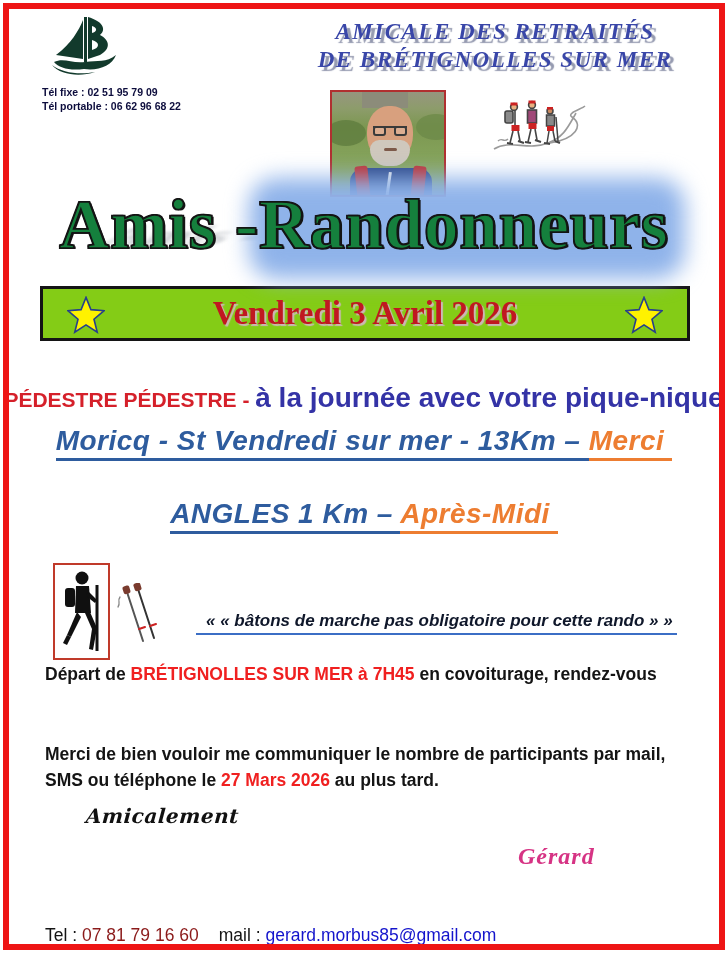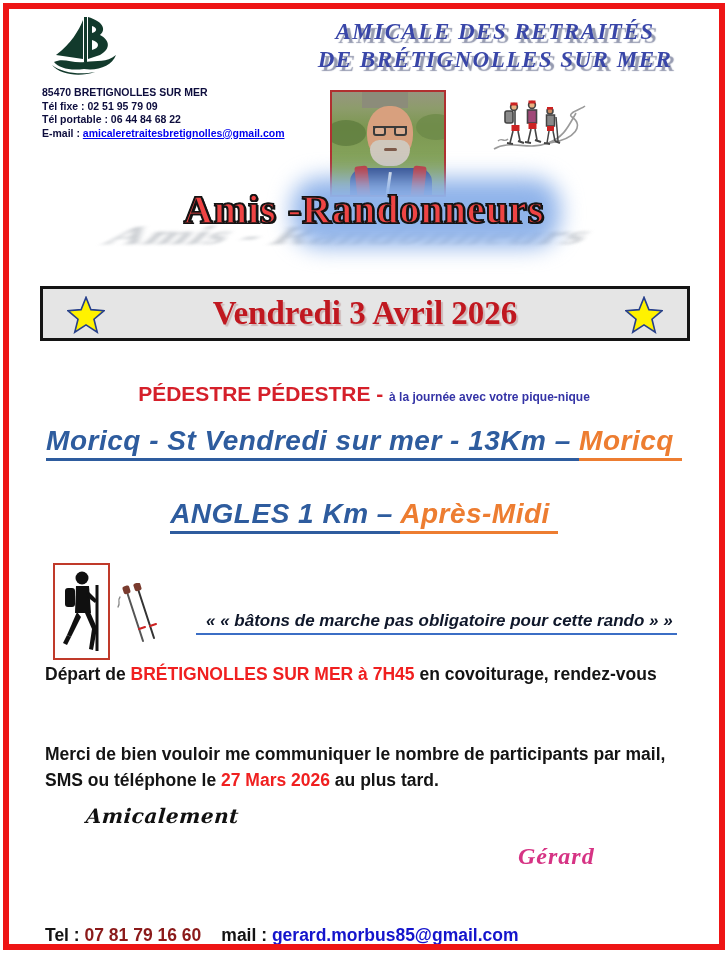--- a/index.html
+++ b/index.html
@@ -31,39 +31,39 @@
   .photo .shirt { position:absolute; left:18px; top:76px; width:82px; height:31px; border-radius:14px 14px 0 0; background:#2e4a8a; }
   .photo .strap { position:absolute; top:74px; width:13px; height:34px; background:#c03030; border-radius:3px; }
   .photo .cord { position:absolute; left:55px; top:80px; width:3px; height:27px; background:#e8e8e8; transform:rotate(8deg); }
 
   
   .main-title-wrap { left:0; top:186px; width:728px; height:96px; text-align:center; }
   .title-ghost { position:absolute; left:50%; top:0; transform:translate(-53%,20px) scaleY(0.5) skewX(-28deg);
     font-family:"Liberation Serif", serif; font-weight:bold; font-size:52px; letter-spacing:1px;
     color:#9aa0a8; opacity:.55; filter:blur(3px); white-space:nowrap; z-index:0; }
   .main-title { position:relative; z-index:1; font-family:"Liberation Serif", serif; font-weight:bold;
-    font-size:40px; letter-spacing:1px; color:#ef4444; white-space:nowrap;
+    font-size:69px; letter-spacing:1px; color:#15803d; white-space:nowrap;
     -webkit-text-stroke:1.5px #141414;
     text-shadow:2px 1px 0 #141414,-1px 1px 0 #141414,1px -1px 0 #141414,-1px -1px 0 #141414; }
   .main-title .w { position:relative; display:inline-block; }
   .main-title .w2::before { content:""; position:absolute; inset:-8px -16px -14px -10px;
     background:#8fb3ea; border-radius:28px; filter:blur(11px); z-index:-1; }
 
   
-  .date-box { left:40px; top:286px; width:650px; height:55px; border:3px solid #141414; background:#e5e5e5; }
+  .date-box { left:40px; top:286px; width:650px; height:55px; border:3px solid #141414; background:#84cc16; }
   .date-text { width:100%; text-align:center; line-height:49px;
     font-family:"Liberation Serif", serif; font-weight:bold; font-size:33px;
     color:#c01820; text-shadow:2px 2px 1px #cdb7b7; }
   .star { position:absolute; top:7px; width:38px; height:38px; }
   .star.l { left:24px; } .star.r { right:24px; }
 
   
   .type-line { left:0; top:382px; width:728px; text-align:center; font-weight:bold; }
   .type-red { font-size:21px; color:#d5202a; }
-  .type-blue { font-size:12px; color:#3433a6; }
+  .type-blue { font-size:28px; color:#3433a6; }
 
   .route { left:0; width:728px; text-align:center; font-weight:bold; font-style:italic;
     font-size:28px; letter-spacing:0.5px; }
   .route1 { top:425px; } .route2 { top:498px; }
   .route .blue { color:#2e5c9e; border-bottom:3px solid #2e5c9e; padding-bottom:2px; }
   .route .orange { color:#ed7d31; border-bottom:3px solid #ed7d31; padding-bottom:2px; padding-right:8px; }
 
   .hiker-box { left:53px; top:563px; width:57px; height:97px; border:2px solid #c03a2a;
     display:flex; align-items:center; justify-content:center; }
   .poles-svg { left:112px; top:583px; }
@@ -72,21 +72,21 @@
 
   .para { left:45px; width:645px; font-weight:bold; font-size:17.5px; line-height:25.5px; color:#141414; }
   .para .red { color:#f02020; }
   .depart { top:662px; } .merci { top:742px; }
 
   .closing { left:86px; top:804px; font-family:"DejaVu Serif", serif; font-style:italic;
     font-weight:bold; font-size:20px; color:#111; transform:skewX(-4deg); letter-spacing:0.5px; }
   .sign-name { left:518px; top:843px; font-family:"Liberation Serif", serif; font-style:italic;
     font-weight:600; font-size:24px; color:#d63384; letter-spacing:1px; }
 
-  .footer-line { left:45px; top:925px; font-weight:bold; font-size:17.5px; color:#141414; }
+  .footer-line { left:45px; top:925px; font-weight:normal; font-size:17.5px; color:#141414; }
   .footer-line .tel-num { color:#8b1a1a; }
   .footer-line .mail-label { margin-left:20px; }
   .footer-line .mail-link { color:#1414cc; border-bottom:2px solid #1414cc; padding-bottom:1px; }
 </style>
 </head>
 <body>
 
 <div class="frame"></div>
 
 <svg class="abs" style="left:50px; top:14px;" width="70" height="62" viewBox="0 0 70 62">
@@ -98,26 +98,22 @@
     <path d="M2,51 C12,59 30,61 45,58 C30,63 10,61 2,51 Z"></path>
   </g>
 </svg>
 
 <div class="abs org-title">
   <div>AMICALE DES RETRAITÉS</div>
   <div>DE BRÉTIGNOLLES SUR MER</div>
 </div>
 
 <div class="abs contact">
-  <div>85470 BRETIGNOLLES SUR MER</div>
   <div>Tél fixe : 02 51 95 79 09</div>
-  <div>Tél portable : 06 44 84 68 22</div>
-  <div>
-    <span>E-mail : </span><span class="email-link">amicaleretraitesbretignolles@gmail.com</span>
-  </div>
+  <div>Tél portable : 06 62 96 68 22</div>
 </div>
 
 <div class="abs photo">
   <div class="bg"></div>
   <div class="bush" style="left:-6px; top:28px;"></div>
   <div class="bush" style="left:84px; top:22px; background:#6d8a48;"></div>
   <div class="abs" style="left:30px; top:0; width:46px; height:16px; background:#8c8c7a;"></div>
   <div class="shirt"></div>
   <div class="strap" style="left:24px; transform:rotate(-6deg);"></div>
   <div class="strap" style="left:80px; transform:rotate(6deg);"></div>
@@ -181,21 +177,21 @@
   <svg class="star r" viewBox="0 0 40 40">
     <polygon points="20,1.5 25.2,14.4 39,15.4 28.4,24.4 31.8,38 20,30.4 8.2,38 11.6,24.4 1,15.4 14.8,14.4" fill="#fff200" stroke="#27408b" stroke-width="1.7"></polygon>
   </svg>
 </div>
 
 <div class="abs type-line">
   <span class="type-red">PÉDESTRE PÉDESTRE - </span><span class="type-blue">à la journée avec votre pique-nique</span>
 </div>
 
 <div class="abs route route1">
-  <span class="blue">Moricq - St Vendredi sur mer - 13Km – </span><span class="orange">Moricq</span>
+  <span class="blue">Moricq - St Vendredi sur mer - 13Km – </span><span class="orange">Merci</span>
 </div>
 <div class="abs route route2">
   <span class="blue">ANGLES 1 Km – </span><span class="orange">Après-Midi</span>
 </div>
 
 <div class="abs hiker-box">
   <svg width="46" height="86" viewBox="0 0 46 86">
     <g fill="#101010">
       <circle cx="23" cy="9" r="6.5"></circle>
       <path d="M17,17 L30,17 L32,44 L16,44 Z"></path>

